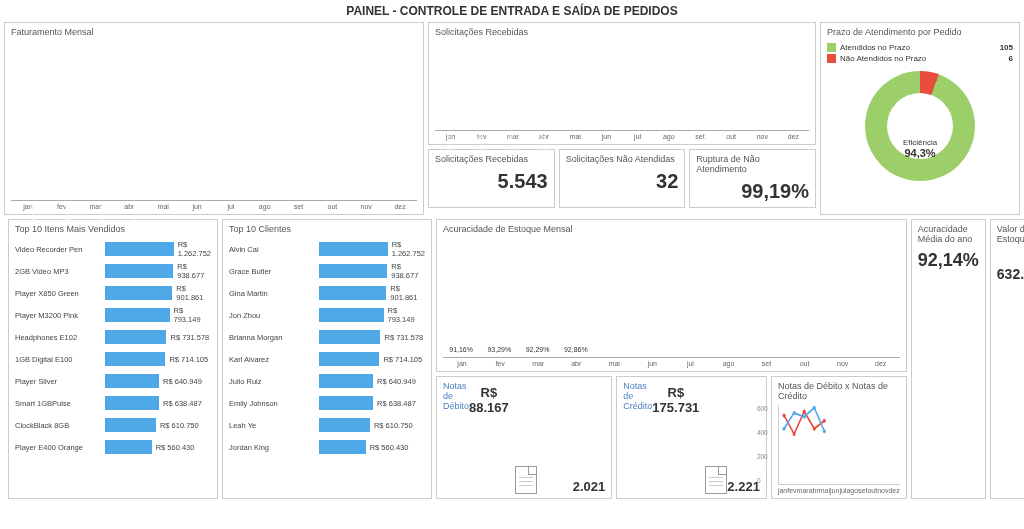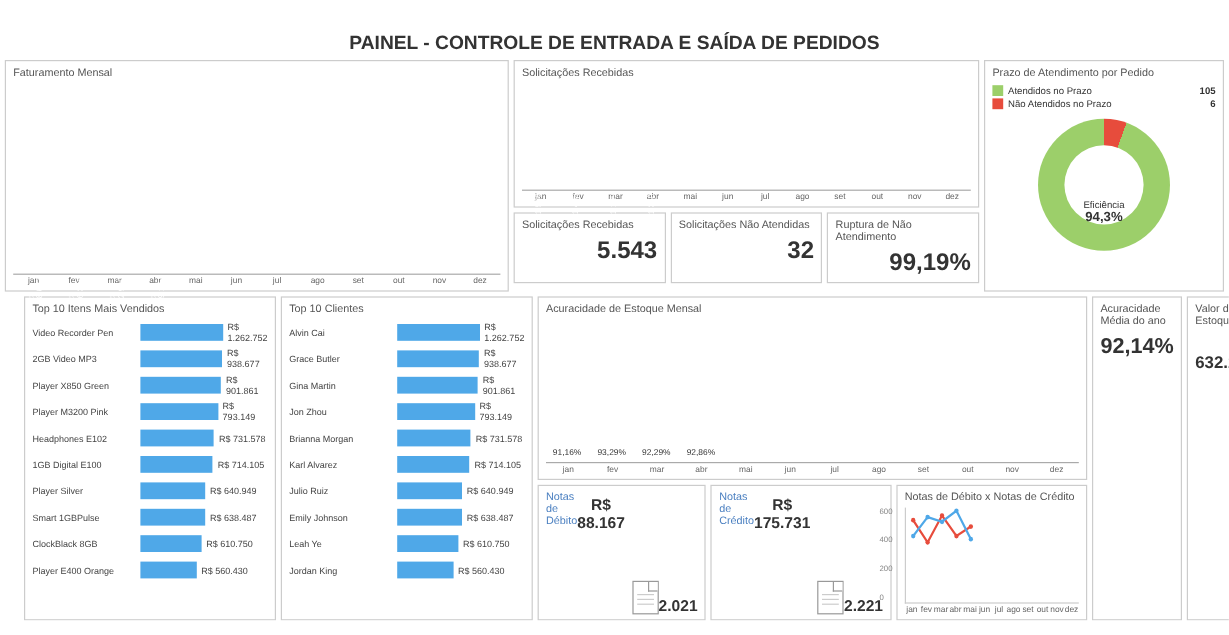--- a/index.html
+++ b/index.html
@@ -1,17 +1,17 @@
 <!DOCTYPE html>
 <html><head>
 <meta charset="utf-8">
 <style>
   * { box-sizing: border-box; margin: 0; padding: 0; }
   body { font-family: Arial, sans-serif; font-size: 9px; color: #333; background: #fff; width: 1024px; }
-  .header { text-align: center; font-weight: bold; font-size: 16px; padding: 4px 0; margin-top: 24px; }
+  .header { text-align: center; font-weight: bold; font-size: 12px; padding: 4px 0; }
   .panel { border: 1px solid #ccc; padding: 4px 6px; background: #fff; }
   .panel-title { font-size: 9px; color: #555; margin-bottom: 4px; }
   .row1 { display: grid; grid-template-columns: 420px 1fr 200px; gap: 4px; }
   .col-right { display: flex; flex-direction: column; gap: 4px; }
   .kpi-row { display: grid; grid-template-columns: 1fr 1fr 1fr; gap: 4px; }
   .kpi-value { font-size: 18px; font-weight: bold; text-align: right; margin-top: 6px; }
   .kpi-value.big { font-size: 20px; }
   .bar-chart { display: flex; align-items: flex-end; height: 160px; border-bottom: 1px solid #aaa; gap: 2px; }
   .bar-chart.small { height: 90px; }
   .bar-chart.medium { height: 120px; }
@@ -185,21 +185,21 @@
     </div>
     <div class="donut" style="background: conic-gradient(#e74c3c 0deg 20deg, #9ccf6a 20deg 360deg);">
       <div class="donut-hole">
         <span>Eficiência</span>
         <span class="pct">94,3%</span>
       </div>
     </div>
   </div>
 </div>
 
-<div class="row2" style="padding:4px 4px 0 20px;">
+<div class="row2" style="padding:4px 4px 0 8px;">
   <div class="panel">
     <div class="panel-title">Top 10 Itens Mais Vendidos</div>
     <div id="hbars-itens">
         <div class="hbar-row">
           <div class="hbar-label">Video Recorder Pen</div>
           <div class="hbar-track">
             <div class="hbar" style="width:100%"></div>
             <span class="hbar-val">R$ 1.262.752</span>
           </div>
         </div>
@@ -390,21 +390,21 @@
           <span>out</span>
           <span>nov</span>
           <span>dez</span>
         </div>
     </div>
 
     <div class="row3">
       <div class="panel note-card">
         <div class="panel-title" style="color:#4a7fc0">Notas de Débito</div>
         <div class="note-val">R$ 88.167</div>
-        <div style="display:flex;align-items:flex-end;justify-content:space-between;margin-top:4px;">
+        <div style="display:flex;align-items:flex-end;justify-content:space-between;margin-top:4px;gap:36px;">
           <div class="doc-icon">
               <div class="doc-lines">
                 <div></div>
                 <div></div>
                 <div></div>
               </div>
             </div>
           <div class="note-count">2.021</div>
         </div>
       </div>

